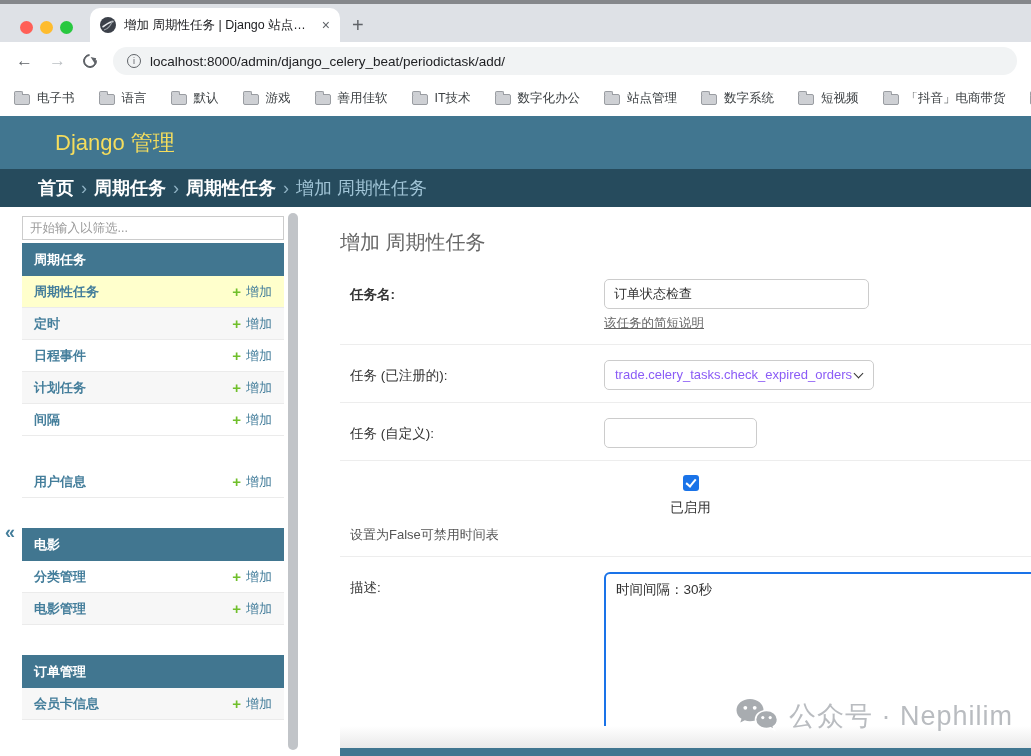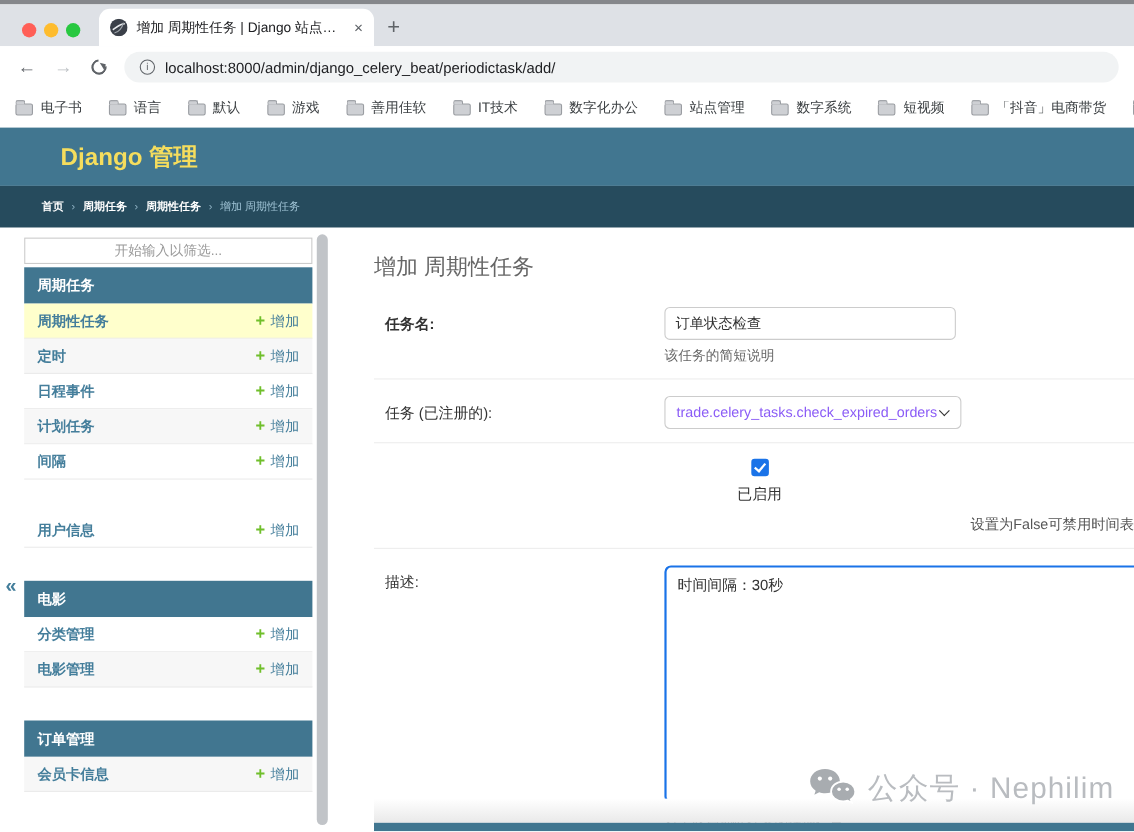--- a/index.html
+++ b/index.html
@@ -35,34 +35,34 @@
                display:flex; align-items:center; padding-left:14px; gap:24px; overflow:hidden; }
   .bm { display:flex; align-items:center; gap:7px; flex:none; }
   .bm-label { font-size:12.5px; color:#3c4043; white-space:nowrap; }
   .folder { width:16px; height:11px; background:#ced0d4; border:1px solid #9a9da2; border-radius:2px; position:relative; margin-top:3px; }
   .folder::before { content:""; position:absolute; top:-4px; left:-1px; width:7px; height:3px;
                     background:#ced0d4; border:1px solid #9a9da2; border-bottom:none; border-radius:2px 2px 0 0; }
 
   
   .admin-header { position:absolute; left:0; top:116px; width:100%; height:53px; background:#417690;
                   display:flex; align-items:center; padding-left:55px; }
-  .branding { color:#f5dd5d; font-size:22px; font-weight:bold; }
+  .branding { color:#f5dd5d; font-size:22px; font-weight:normal; }
   .breadcrumbs { position:absolute; left:0; top:169px; width:100%; height:38px; background:#264b5d;
-                 display:flex; align-items:center; padding-left:38px; gap:7px; font-size:10px; }
+                 display:flex; align-items:center; padding-left:38px; gap:7px; font-size:18px; }
   .crumb-link { color:#ffffff; font-weight:bold; }
   .crumb-sep { color:#8fb2c4; }
   .crumb-current { color:#9fc3d5; }
 
   
   .content { position:absolute; left:0; top:207px; width:100%; height:549px; background:#fff; overflow:hidden; }
   .collapse { position:absolute; left:5px; top:315px; color:#447e9b; font-size:18px; font-weight:bold; }
 
   .sidebar { position:absolute; left:22px; top:0; width:262px; }
   .filter-input { width:100%; height:24px; margin-top:9px; margin-bottom:3px; border:1px solid #ccc;
-                  padding:0 7px; font-size:12.5px; color:#333; font-family:inherit;text-align:center; }
+                  padding:0 7px; font-size:12.5px; color:#333; font-family:inherit; }
   .filter-input::placeholder { color:#999; }
   .module { margin-bottom:30px; }
   .module-header { height:33px; line-height:33px; background:#417690; color:#fff; font-weight:bold;
                    font-size:13px; padding:0 12px; }
   .srow { height:32px; display:flex; align-items:center; justify-content:space-between; padding:0 12px;
           background:#fff; border-bottom:1px solid #ebebeb; }
   .srow.alt { background:#f7f7f7; }
   .srow.selected { background:#ffffcc; }
   .model-link { color:#447e9b; font-size:13px; font-weight:bold; text-decoration:none; }
   .add-link { display:flex; align-items:center; gap:5px; font-size:13px; color:#447e9b; }
@@ -78,28 +78,28 @@
   .control-col { flex:1; }
   .text-input { height:30px; border:1px solid #ccc; border-radius:5px; padding:0 9px; font-size:13px;
                 color:#333; font-family:inherit; }
   .input-name { width:265px; }
   .input-custom { width:153px; }
   .fake-select { position:relative; width:270px; height:30px; border:1px solid #ccc; border-radius:5px;
                  line-height:28px; padding:0 28px 0 10px; font-size:13px; color:#8b5cf6; background:#fff;
                  white-space:nowrap; overflow:hidden; }
   .sel-chevron { position:absolute; right:11px; top:9px; width:7px; height:7px;
                  border-right:1.6px solid #333; border-bottom:1.6px solid #333; transform:rotate(45deg); }
-  .help { margin-top:6px; font-size:12.5px; color:#666; }
+  .help { margin-top:6px; font-size:12.5px; color:#666;text-decoration:underline; }
   .check-row { border-bottom:1px solid #ededed; padding:14px 0 12px 10px; }
   .check-line { display:flex; align-items:center; gap:8px;flex-direction:column; }
   .checkbox { width:16px; height:16px; border-radius:3px; background:#1a73e8; position:relative; }
   .checkbox::after { content:""; position:absolute; left:5px; top:2px; width:4px; height:8px;
                      border:solid #fff; border-width:0 2px 2px 0; transform:rotate(40deg); }
   .check-label { font-size:13.5px; color:#333; }
-  .check-help { margin-top:9px; font-size:13px; color:#555;text-align:right; }
+  .check-help { margin-top:9px; font-size:13px; color:#555; }
   .desc-textarea { width:466px; height:216px; border:2px solid #1a73e8; border-radius:6px; padding:7px 10px;
                    font-size:13.5px; color:#333; font-family:inherit; resize:none; outline:none; }
   .next-section { position:absolute; left:0; right:0; bottom:0; }
   .section-grad { height:22px; background:linear-gradient(#ffffff, #e9e9e9); }
   .section-bar { height:8px; background:#417690; }
 
   .watermark { position:absolute; right:18px; top:490px; display:flex; align-items:center; gap:10px; }
   .wm-text { font-size:27px; color:#b9bcc0; letter-spacing:1px; white-space:nowrap; }
 </style>
 </head>
@@ -303,20 +303,26 @@
       <div class="form-row">
         <div class="label-col">任务 (已注册的):</div>
         <div class="control-col">
           <div class="fake-select">
             <span>trade.celery_tasks.check_expired_orders</span>
             <span class="sel-chevron"></span>
           </div>
         </div>
       </div>
 
+      <div class="form-row">
+        <div class="label-col">任务 (自定义):</div>
+        <div class="control-col">
+          <input class="text-input input-custom" value="" style="">
+        </div>
+      </div>
 
       <div class="check-row">
         <div class="check-line">
           <span class="checkbox"></span>
           <span class="check-label">已启用</span>
         </div>
         <div class="check-help">设置为False可禁用时间表</div>
       </div>
 
       <div class="form-row">

